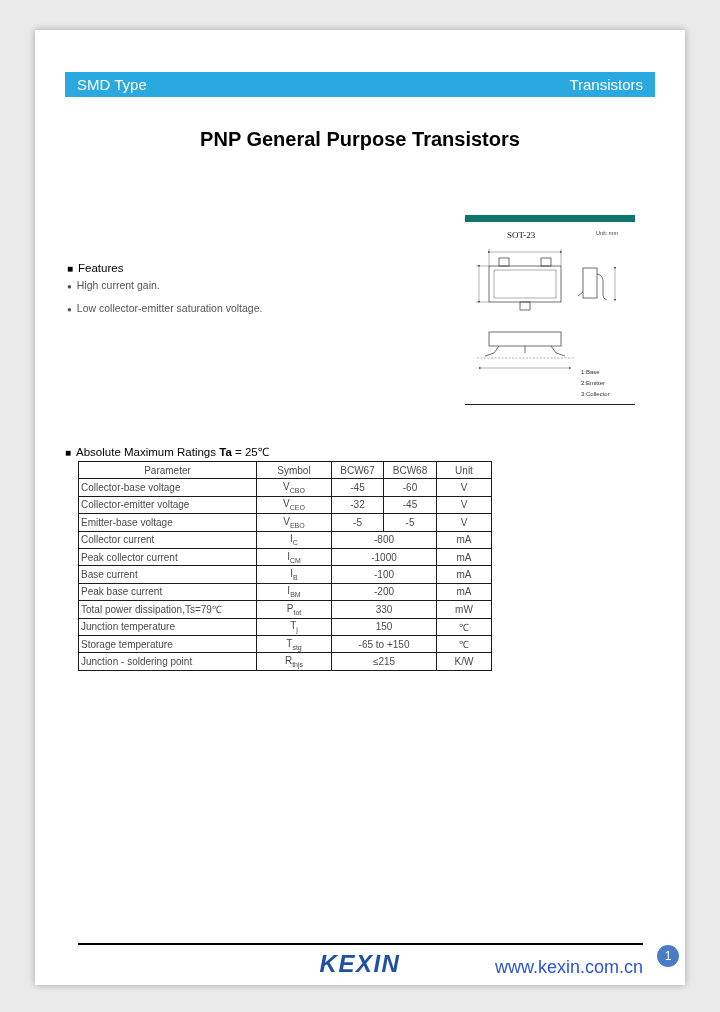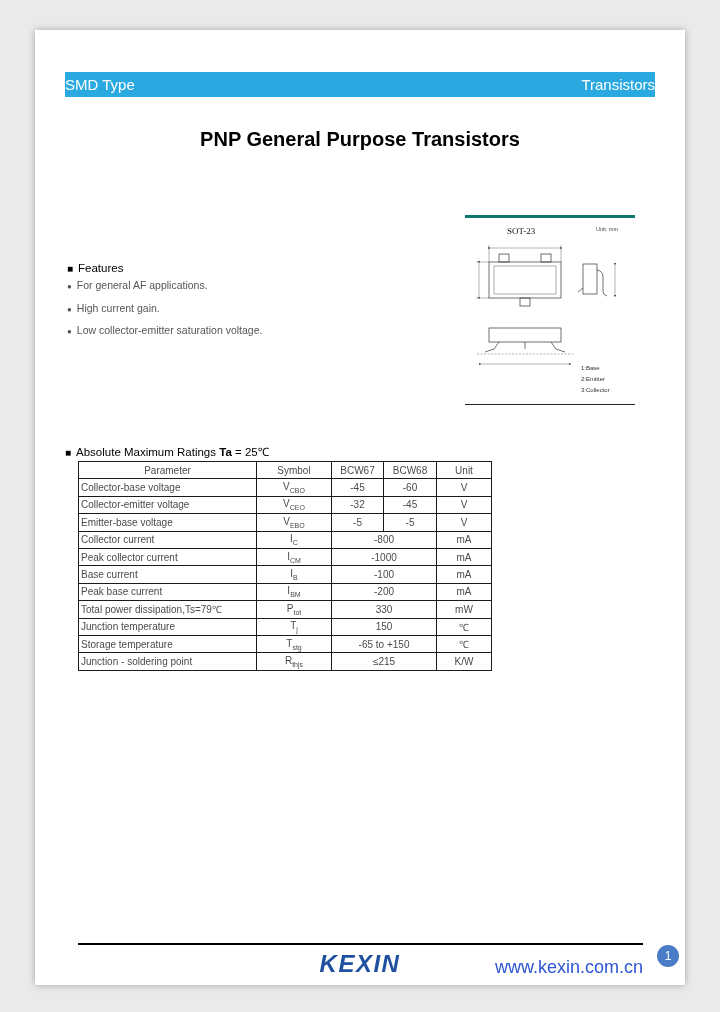--- a/index.html
+++ b/index.html
@@ -16,21 +16,21 @@
     background:#ffffff;
     box-shadow:0 0 7px rgba(0,0,0,0.30);
   }
   .abs { position:absolute; }
 
   
   .header-bar {
     left:30px; top:42px; width:590px; height:25px;
     background:#2aa9e0; color:#ffffff;
     display:flex; justify-content:space-between; align-items:center;
-    padding:0 0; box-sizing:border-box;
+    padding:0 12px; box-sizing:border-box;
     font-size:15px;
   }
 
   .doc-title {
     left:0; top:98px; width:650px; text-align:center;
     font-size:20px; font-weight:bold; color:#000;
   }
   .doc-subtitle {
     left:0; top:136px; width:650px; text-align:center;
     font-size:16px; font-weight:bold; color:#000;
@@ -42,21 +42,21 @@
   .features-heading .sq { font-size:10px; margin-right:5px; }
   .feature-item {
     font-size:10.5px; color:#555; line-height:18.5px;
     margin-top:2px;
   }
   .feature-item .blt { font-size:8px; margin-right:5px; color:#555; }
 
   
   .package-box {
     left:430px; top:185px; width:170px; height:190px;
-    border-top:3px solid #0f766e; border-bottom:1px solid #222;
+    border-top:7px solid #0f766e; border-bottom:1px solid #222;
     box-sizing:border-box;
   }
   .package-box svg { display:block; font-family:"Liberation Sans", sans-serif; }
 
   
   .ratings-heading { left:30px; top:414px; font-size:11.5px; color:#000; }
   .ratings-heading .sq { font-size:10px; margin-right:5px; }
   .ratings-heading .ta { font-weight:bold; }
 
   .table-wrap { left:43px; top:431px; width:388px; }
@@ -101,23 +101,20 @@
   <div class="abs header-bar">
     <span>SMD Type</span>
     <span>Transistors</span>
   </div>
 
   <div class="abs doc-title">PNP General Purpose Transistors</div>
 
   <div class="abs features">
     <div class="features-heading">
       <span class="sq">■</span><span>Features</span>
-    </div>
-    <div class="feature-item">
-      <span class="blt">●</span><span>For general AF applications.</span>
     </div>
     <div class="feature-item">
       <span class="blt">●</span><span>High current gain.</span>
     </div>
     <div class="feature-item">
       <span class="blt">●</span><span>Low collector-emitter saturation voltage.</span>
     </div>
   </div>
 
   <div class="abs package-box">

